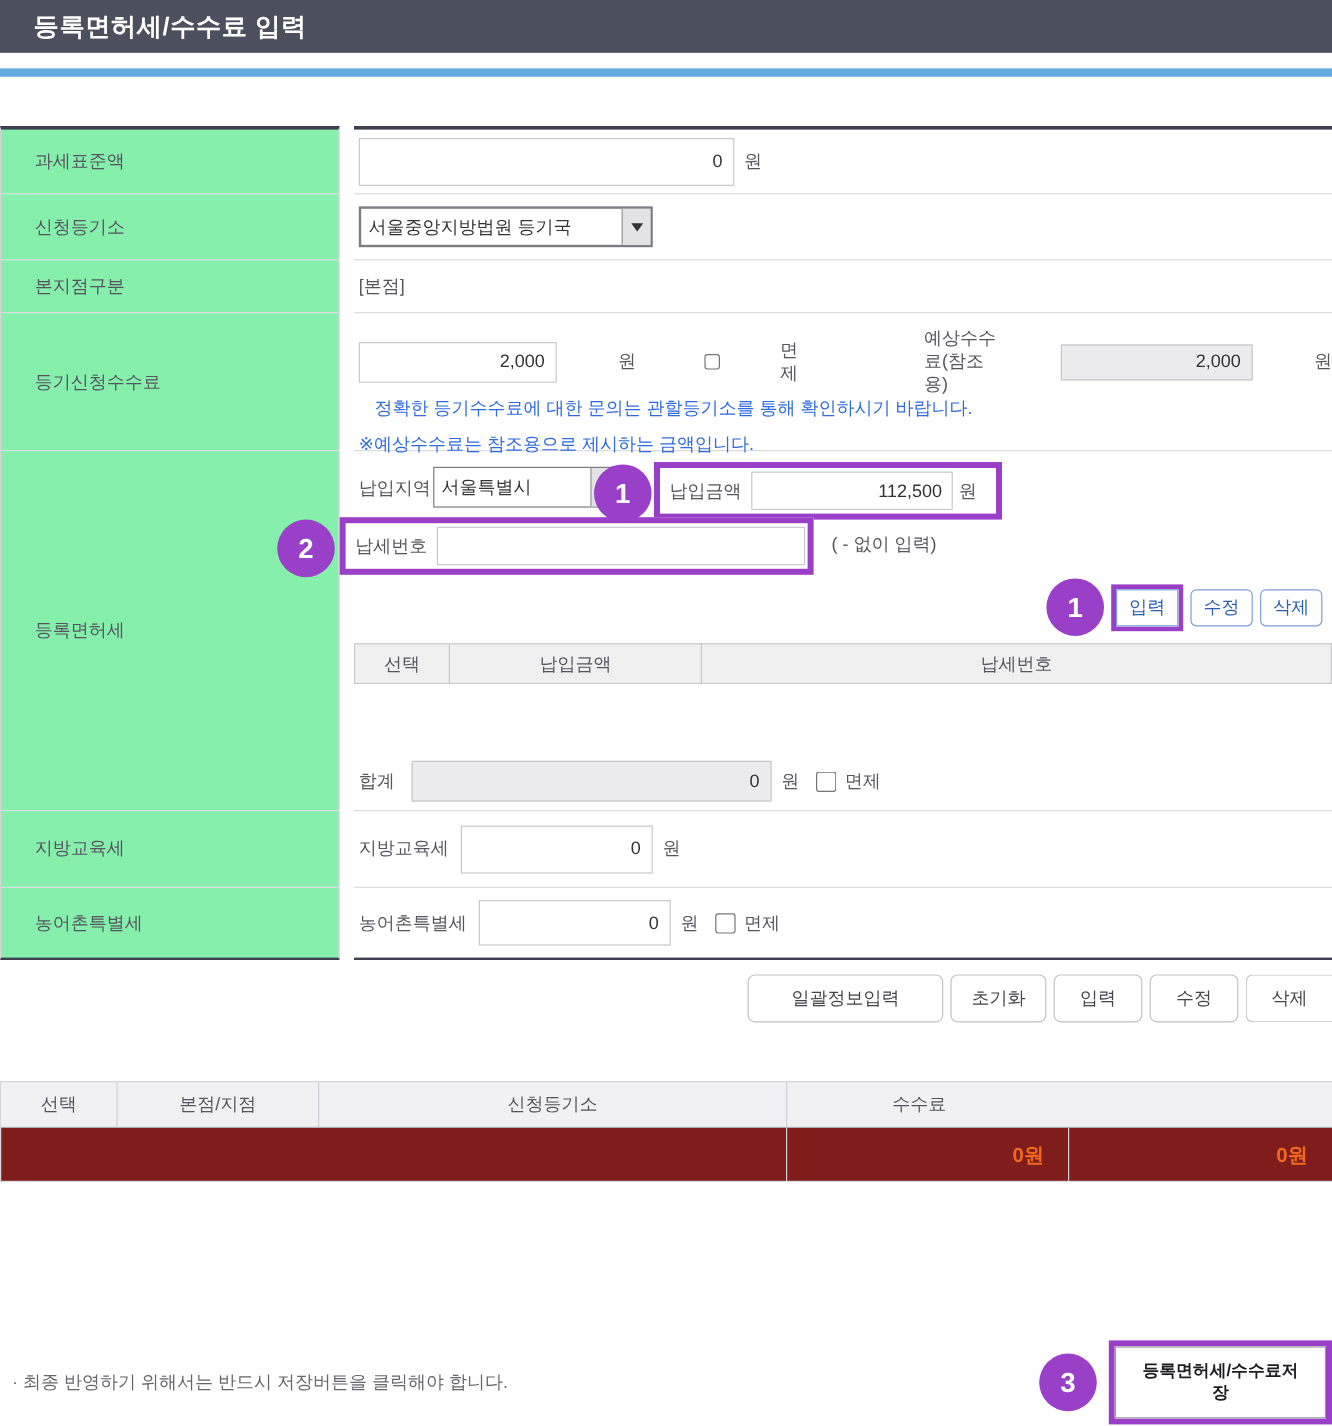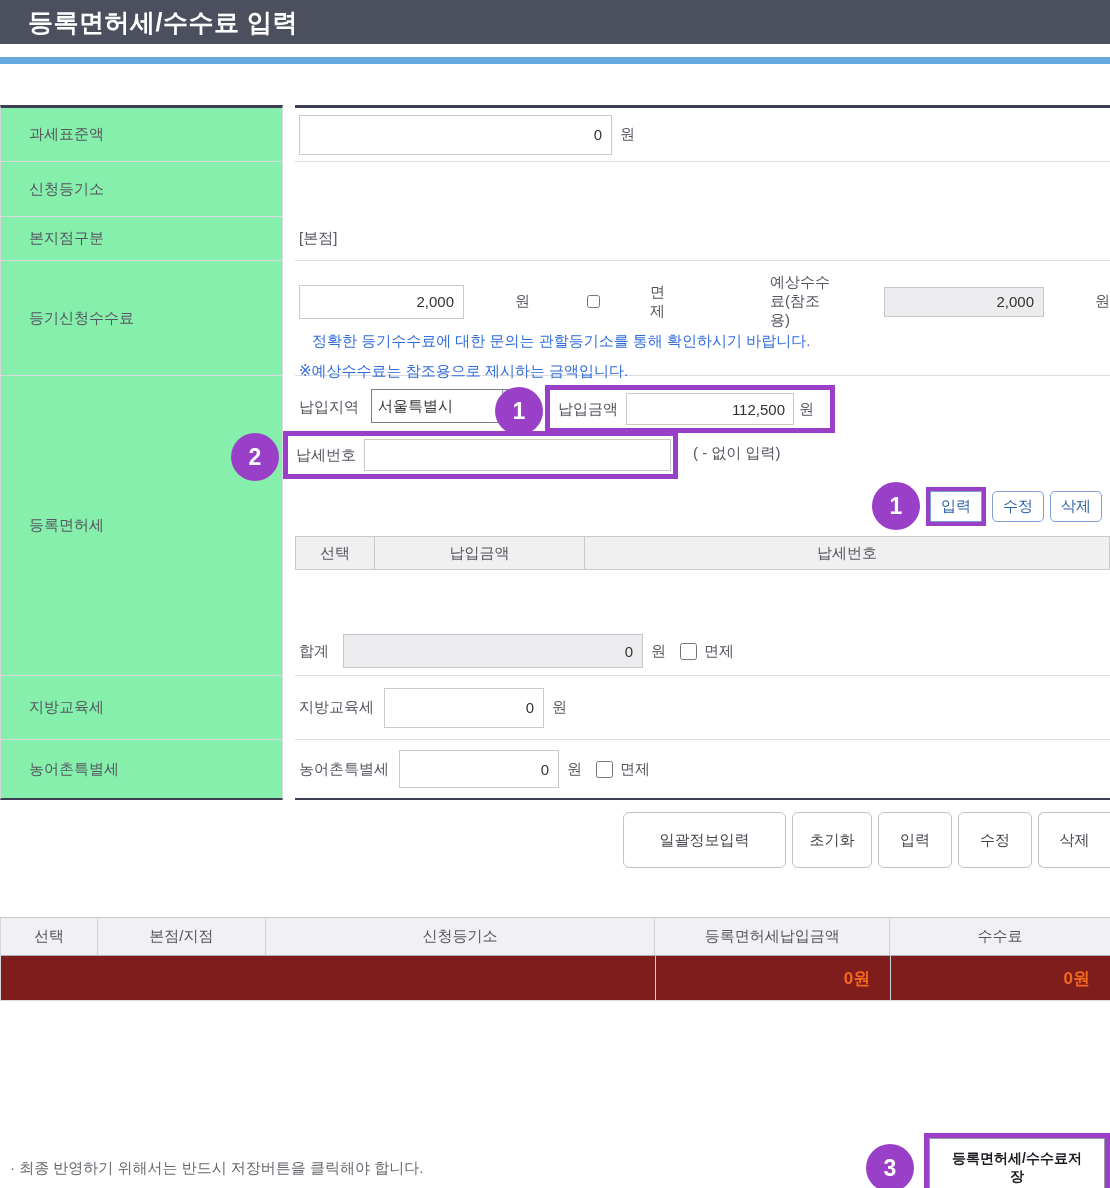--- a/index.html
+++ b/index.html
@@ -4,21 +4,21 @@
 <style>
   * { box-sizing: border-box; margin: 0; padding: 0; }
   html,body { background:#fff; }
   body {
     width: 1110px; height: 1188px; overflow: hidden; position: relative;
     font-family: "Liberation Sans", "DejaVu Sans", sans-serif;
     font-size: 15px; color: #55555f;
   }
   
   .title-bar { height:44px; background:#4c505e; display:flex; align-items:center; padding-left:28px; }
-  .title-bar span { color:#fff; font-size:25px; font-weight:bold; letter-spacing:0.5px; }
+  .title-bar span { color:#fff; font-size:21px; font-weight:bold; letter-spacing:0.5px; }
   .blue-strip { height:7px; background:#66abdf; margin-top:13px; }
 
   
   .form-table { margin-top:41px; }
   .frow { display:flex; }
   .flabel {
     width:283px; background:#86efac; border-bottom:1px solid #dcdce0; border-left:1px solid #d5d5da;
     border-right:1px solid #dcdce0; display:flex; align-items:center; padding-left:28px; color:#55555f;
   }
   .fgap { width:12px; }
@@ -62,21 +62,21 @@
   .inner-table { position:absolute; left:0; right:0; top:160px; }
   .it-head { display:flex; }
   .it-head > div { background:#f0f0f1; border:1px solid #c9c9cc; border-left:none; height:34px;
                    display:flex; align-items:center; justify-content:center; color:#55555f; }
   .it-head > div:first-child { border-left:1px solid #c9c9cc; }
   .it-body { height:60px; background:#fff; }
   .total-row { position:absolute; left:4px; top:258px; display:flex; align-items:center; }
 
   
   .actions { margin-top:12px; display:flex; justify-content:flex-end; gap:6px; padding-right:0; }
-  .abtn { height:56px; background:#fff; border:1px solid #c2c2c8; border-radius:6px;
+  .abtn { height:40px; background:#fff; border:1px solid #c2c2c8; border-radius:6px;
           color:#44444c; font-size:15px; padding:0 22px; cursor:pointer; font-family:inherit; }
 
   
   .sum-table { margin-top:49px; border-top:1px solid #c9c9c9; border-left:1px solid #d5d5da; }
   .st-head { display:flex; background:#f1f1f4; border-bottom:1px solid #a9adb5; }
   .st-head > div { height:37px; display:flex; align-items:center; justify-content:center;
                    border-right:1px solid #d0d0d8; color:#55555f; }
   .st-head > div:last-child { border-right:none; }
   .st-row { display:flex; background:#7f1d1d; border-bottom:1px solid #d9d9df;align-items:flex-end; }
   .st-row > div { height:44px; display:flex; align-items:center; justify-content:flex-end; }
@@ -107,20 +107,28 @@
     <div class="fgap"></div>
     <div class="fcontent">
       <input class="txt" style="width: 313px;" value="0">
       <span class="unit">원</span>
     </div>
   </div>
 
   <div class="frow" style="height:55px">
     <div class="flabel">신청등기소</div>
     <div class="fgap"></div>
+    <div class="fcontent">
+      <div class="fake-select" style="width:245px">
+        <span class="sel-txt" style="flex:1">서울중앙지방법원 등기국</span>
+        <span class="arrow-box">
+            <span class="tri"></span>
+          </span>
+      </div>
+    </div>
   </div>
 
   <div class="frow" style="height:44px">
     <div class="flabel">본지점구분</div>
     <div class="fgap"></div>
     <div class="fcontent">
       <span style="color:#55555f">[본점]</span>
     </div>
   </div>
 
@@ -141,21 +149,21 @@
       <div class="note-blue" style="margin-top:9px">※예상수수료는 참조용으로 제시하는 금액입니다.</div>
     </div>
   </div>
 
   <div class="frow" style="height:300px">
     <div class="flabel">등록면허세</div>
     <div class="fgap"></div>
     <div class="fcontent lt-cell" style="display:block; padding:0;">
 
       <span class="abs" style="left:4px; top:22px">납입지역</span>
-      <div class="fake-select abs" style="left:76px; top:13px; width:156px; border-width:1px; z-index:1">
+      <div class="fake-select abs" style="left:66px; top:13px; width:156px; border-width:1px; z-index:1">
         <span class="sel-txt" style="flex:1">서울특별시</span>
         <span class="arrow-box">
             <span class="tri"></span>
           </span>
       </div>
       <div class="badge" style="left:200px; top:11px">1</div>
 
       <div class="hl-box" style="left:250px; top:9px; width:290px; height:48px">
         <span class="in-lbl">납입금액</span>
         <input style="width: 168px; text-align: right;" value="112,500">
@@ -226,21 +234,20 @@
   <button class="abtn" style="width:74px; padding:0">입력</button>
   <button class="abtn" style="width:74px; padding:0">수정</button>
   <button class="abtn" style="width:72px; padding:0; border-top-right-radius:0; border-bottom-right-radius:0; border-right:none">삭제</button>
 </div>
 
 <div class="sum-table">
   <div class="st-head">
     <div style="width:97px">선택</div>
     <div style="width:168px">본점/지점</div>
     <div style="width:390px">신청등기소</div>
-    <div style="width:235px">등록면허세납입금액</div>
     <div style="width:220px">수수료</div>
   </div>
   <div class="st-row">
     <div style="width:655px"></div>
     <div class="sep orange" style="width:235px">0원</div>
     <div class="sep orange" style="width:220px">0원</div>
   </div>
 </div>
 
 <div class="footer">

